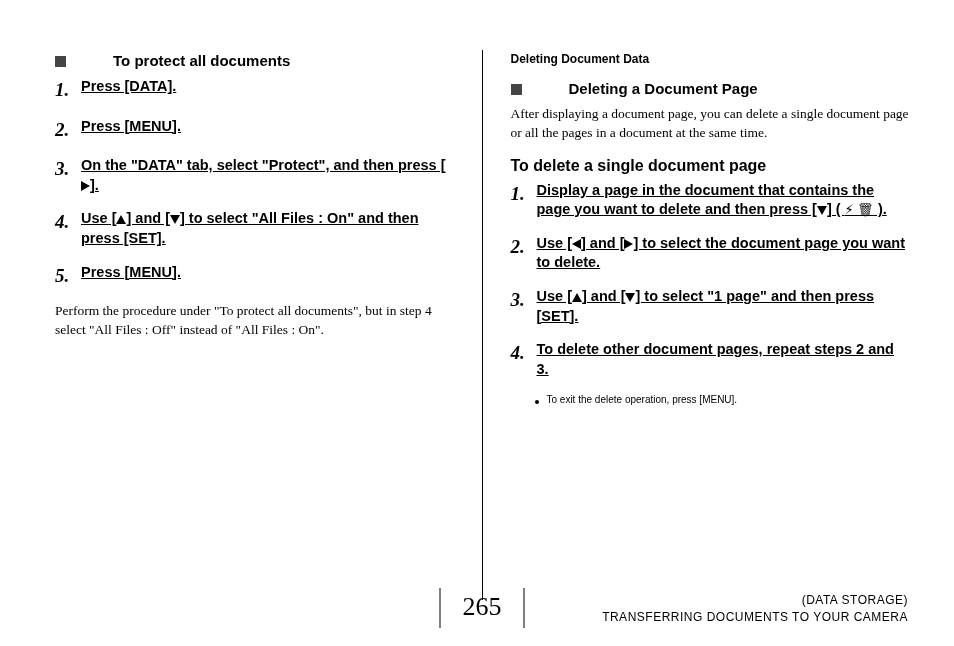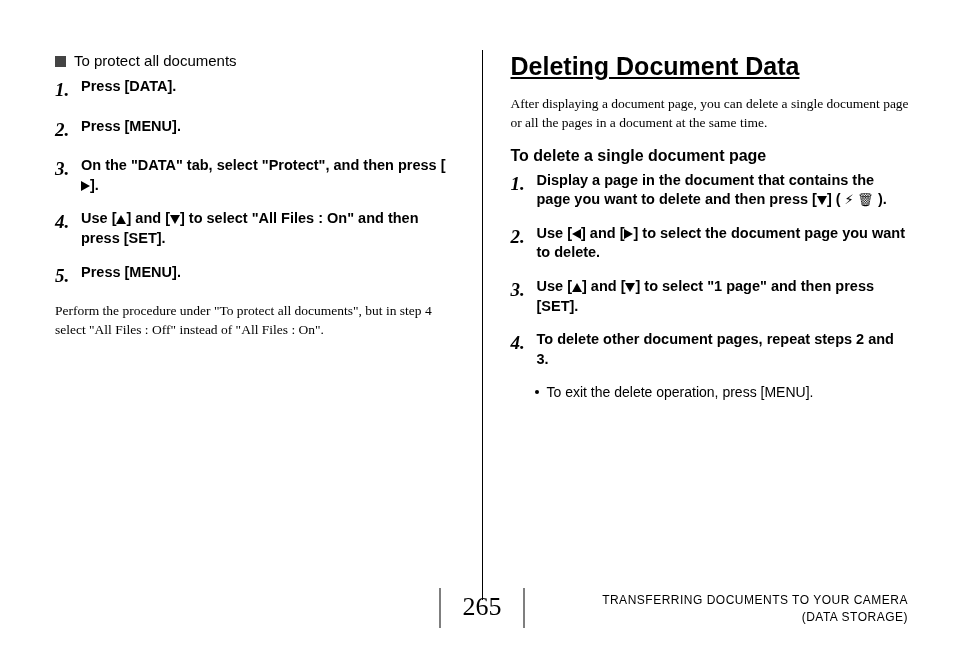--- a/index.html
+++ b/index.html
@@ -39,28 +39,28 @@
     width: 11px;
     height: 11px;
     background: #444;
     display: inline-block;
     margin-right: 8px;
     flex-shrink: 0;
     position: relative;
     top: 1px;
   }
   .head-text {
-    font-weight: normal;
+    font-weight: bold;
     font-size: 15px;
+    margin-left: 39px;
   }
   .h2 {
     font-weight: bold;
-    font-size: 25px;
+    font-size: 12px;
     margin: 2px 0 14px 0;
-    text-decoration: underline;
   }
   ol.steps {
     list-style: none;
     padding: 0;
     margin: 6px 0 6px 0;
   }
   ol.steps > li {
     display: flex;
     align-items: flex-start;
     margin-bottom: 14px;
@@ -69,21 +69,21 @@
     line-height: 1.35;
   }
   ol.steps .num {
     font-style: italic;
     font-family: "Times New Roman", Times, serif;
     font-size: 19px;
     min-width: 22px;
     margin-right: 4px;
     font-weight: bold;
   }
-  ol.steps .txt { flex: 1; }
+  ol.steps .txt { flex: 1; text-decoration: underline; }
   .tri {
     display: inline-block;
     vertical-align: -1px;
   }
   .tri-right {
     width: 0; height: 0;
     border-top: 5px solid transparent;
     border-bottom: 5px solid transparent;
     border-left: 9px solid #000;
   }
@@ -112,21 +112,21 @@
   }
   .para {
     font-size: 13.5px;
     line-height: 1.4;
     margin: 4px 0 10px 0;
     font-weight: normal;
     font-family: Liberation Serif, serif;
   }
   .bullet-line {
     display: flex;
-    font-size: 14px;
+    font-size: 10px;
     margin: 4px 0 16px 24px;
     line-height: 1.4;
   }
   .bullet-line .dot {
     width: 4px; height: 4px; background:#000; border-radius:50%;
     margin: 7px 8px 0 0; flex-shrink:0;
   }
   .flash-trash {
     font-weight: normal;
     font-size: 13px;
@@ -197,20 +197,24 @@
     </ol>
 
     <div class="para">Perform the procedure under "To protect all documents", but in step 4 select "All Files : Off" instead of "All Files : On".</div>
   </div>
 
   <div class="divider"></div>
 
   <div class="col col-right">
     <div class="h2">Deleting Document Data</div>
 
+    <div class="section-head">
+      <span class="sq"></span>
+      <span class="head-text">Deleting a Document Page</span>
+    </div>
 
     <div class="para">After displaying a document page, you can delete a single document page or all the pages in a document at the same time.</div>
 
     <div class="subhead">To delete a single document page</div>
 
     <ol class="steps">
       <li>
           <span class="num">1.</span>
           <span class="txt">Display a page in the document that contains the page you want to delete and then press [<span class="tri tri-down"></span>] ( <span class="flash-trash">⚡︎ 🗑︎</span> ).</span>
         </li>
@@ -234,16 +238,16 @@
     </div>
   </div>
 
 </div>
 
 <div class="footer">
   <div class="page-num-box">
     <span class="page-num">265</span>
   </div>
   <div class="footer-text">
+    <div>(DATA STORAGE)</div>
     <div>TRANSFERRING DOCUMENTS TO YOUR CAMERA</div>
-    <div>(DATA STORAGE)</div>
   </div>
 </div>
 
 </body></html>

